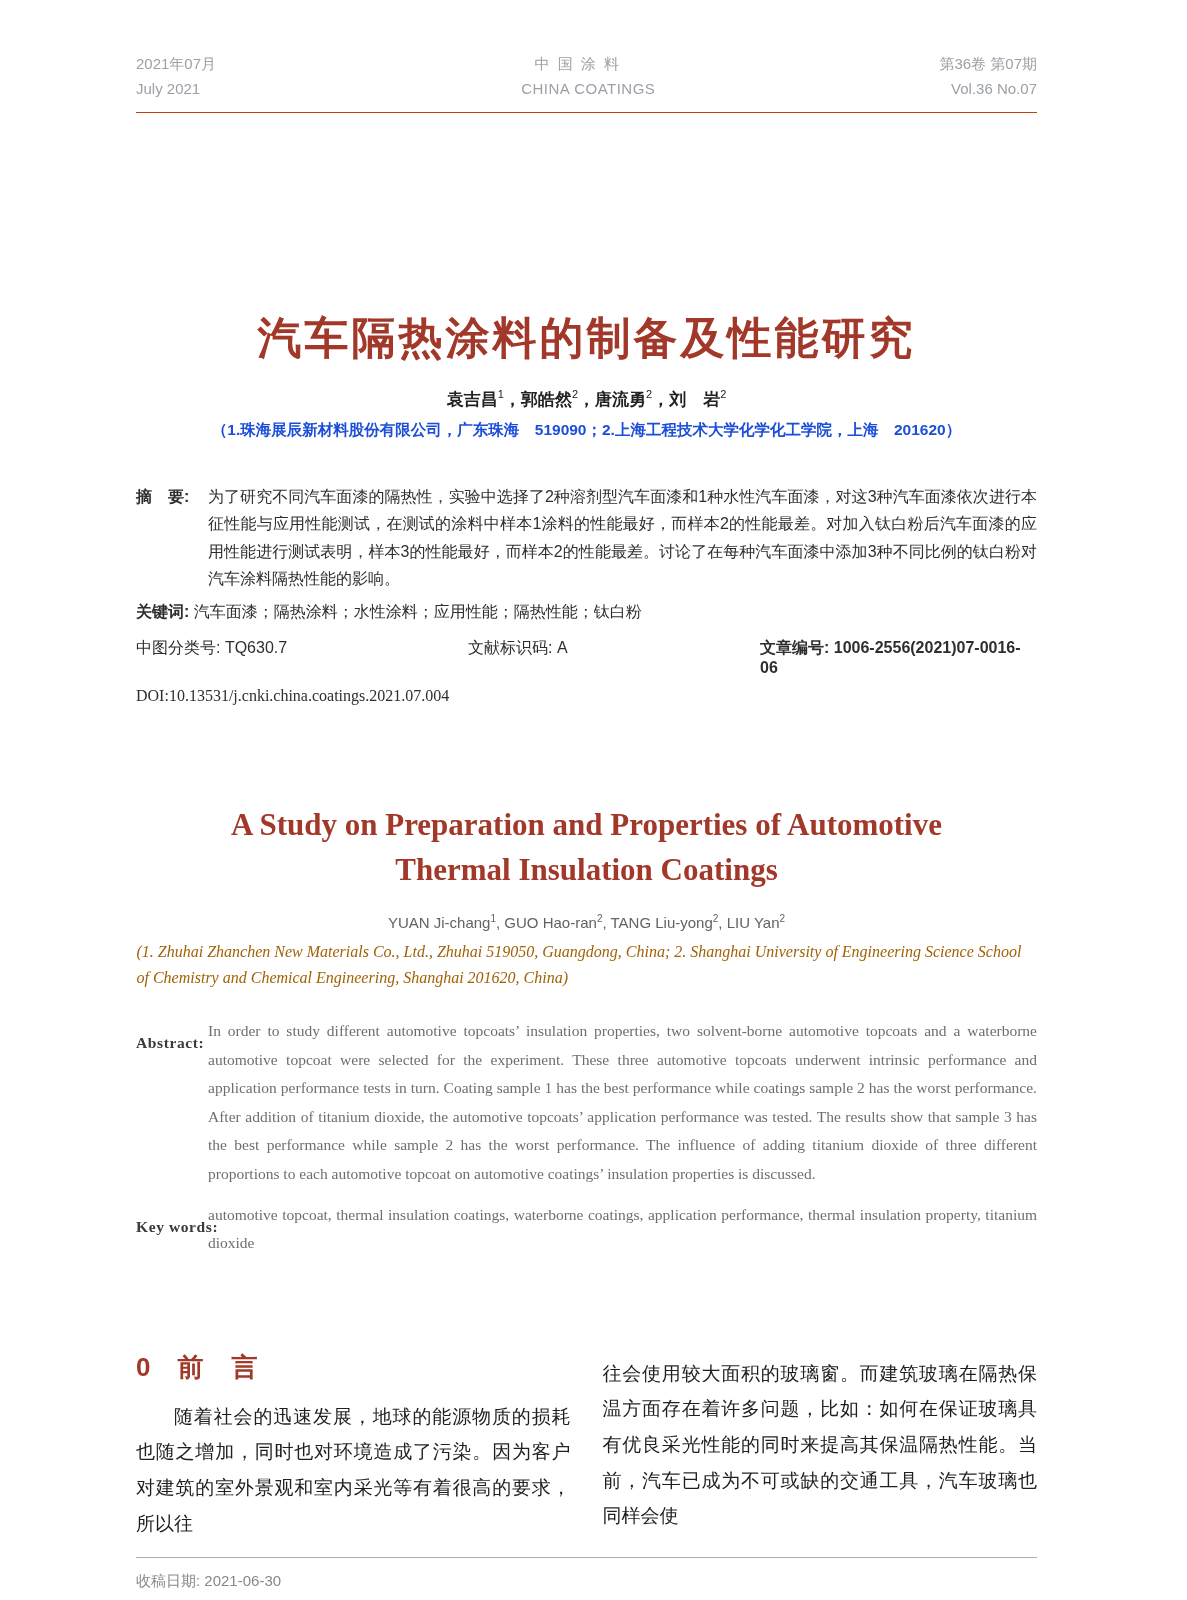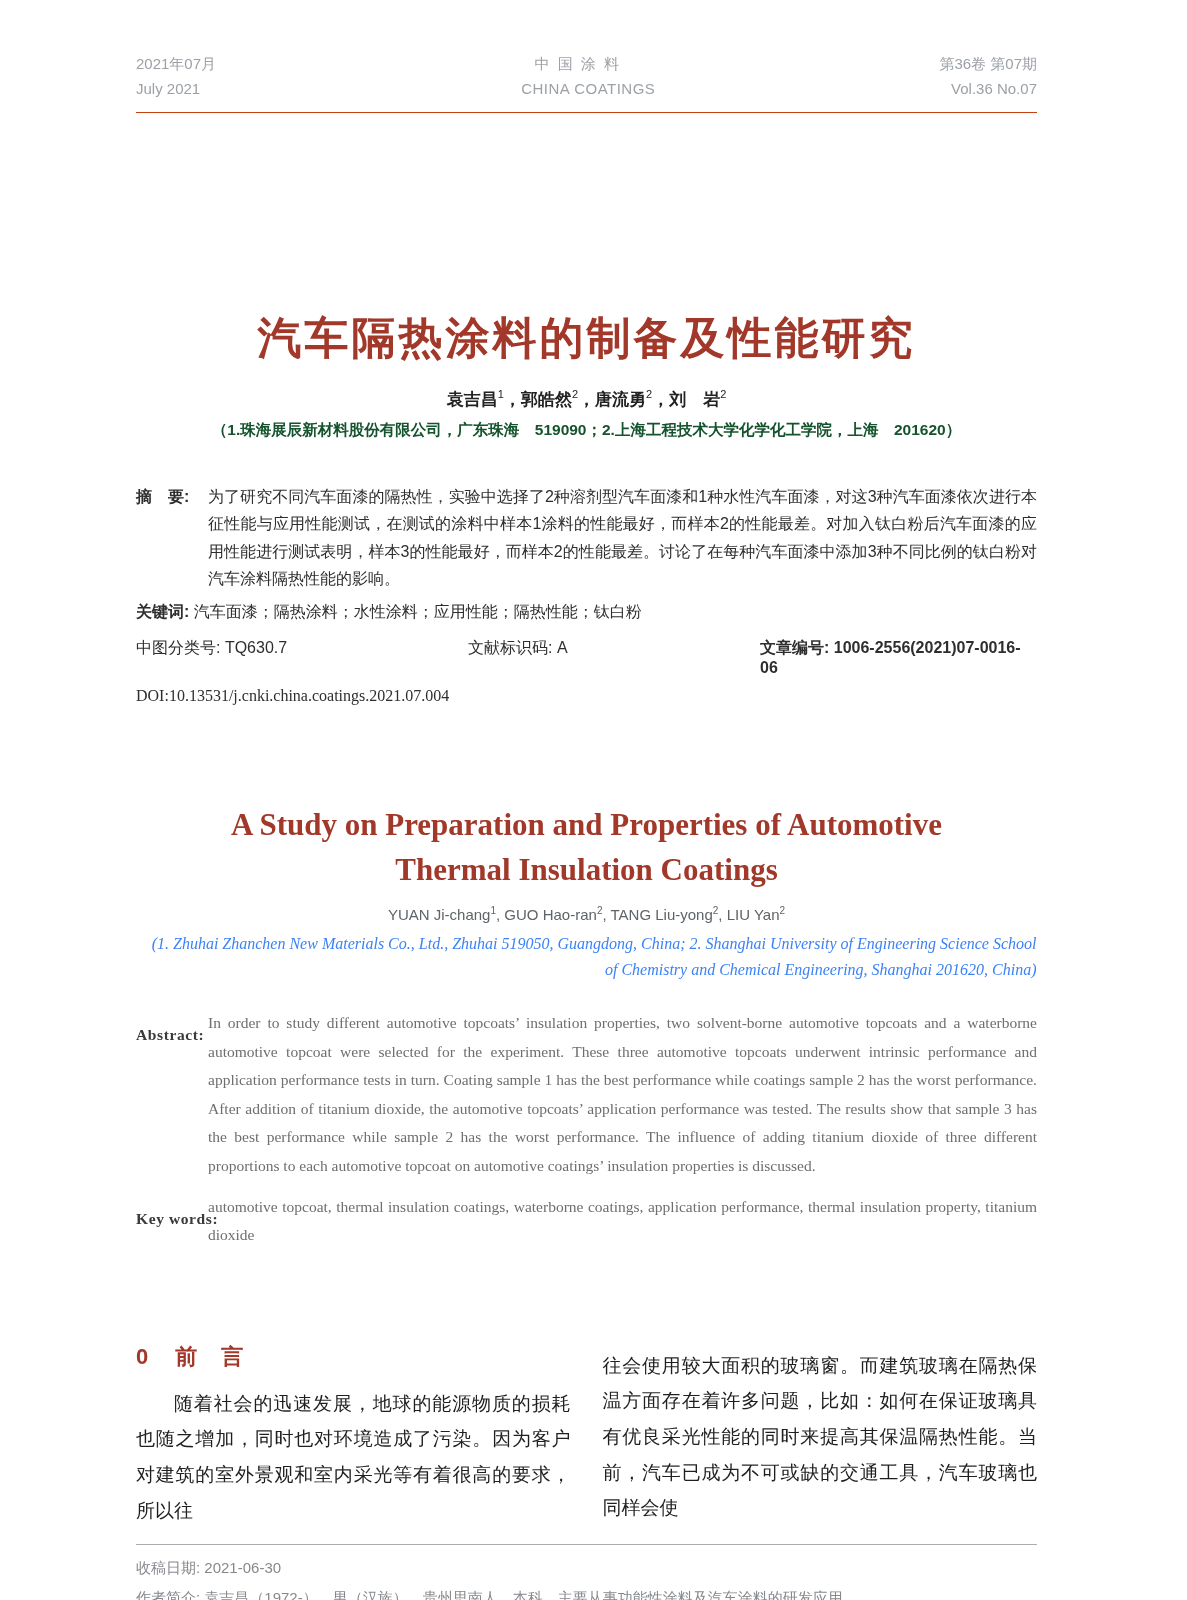--- a/index.html
+++ b/index.html
@@ -49,21 +49,21 @@
     font-size: 17px;
     font-weight: 600;
     color: #222222;
   }
   .authors-zh sup { font-size: 11px; font-weight: 400; }
   .affil-zh {
     margin-top: 9px;
     text-align: center;
     font-size: 15.5px;
     font-weight: 600;
-    color: #14532d;
+    color: #1d4ed8;
   }
 
   
   .hang-zh {
     position: relative;
     margin-top: 42px;
     padding-left: 72px;
     font-size: 16px;
     line-height: 1.72;
     text-align: justify;
@@ -104,35 +104,35 @@
     margin: 98px auto 0;
     max-width: 830px;
     text-align: center;
     font-family: "Liberation Serif", serif;
     font-size: 31px;
     font-weight: bold;
     line-height: 1.45;
     color: #a23829;
   }
   .authors-en {
-    margin-top: 12px;
+    margin-top: 20px;
     text-align: center;
     font-size: 15px;
     color: #5f6468;
   }
   .authors-en sup { font-size: 10px; }
   .affil-en {
     margin: 8px auto 0;
     max-width: 900px;
-    text-align: right;
+    text-align: left;
     font-family: "Liberation Serif", serif;
     font-style: italic;
     font-size: 16px;
     line-height: 1.65;
-    color: #3b82f6;
+    color: #a16207;
   }
   .hang-en {
     position: relative;
     margin-top: 26px;
     padding-left: 72px;
     font-family: "Liberation Serif", serif;
     font-size: 15.5px;
     line-height: 1.84;
     text-align: justify;
     color: #6e6e6e;
@@ -148,21 +148,21 @@
   .hang-en.keywords { margin-top: 12px; }
 
   
   .body-cols {
     display: flex;
     gap: 32px;
     margin-top: 92px;
   }
   .bcol { flex: 1; }
   .sec-head {
-    font-size: 22px;
+    font-size: 26px;
     font-weight: 700;
     color: #a23829;
     letter-spacing: 1px;
     margin-bottom: 14px;
   }
   .sec-head .num { margin-right: 26px; }
   .bpara {
     font-family: "Liberation Serif", serif;
     font-size: 19px;
     line-height: 1.88;

